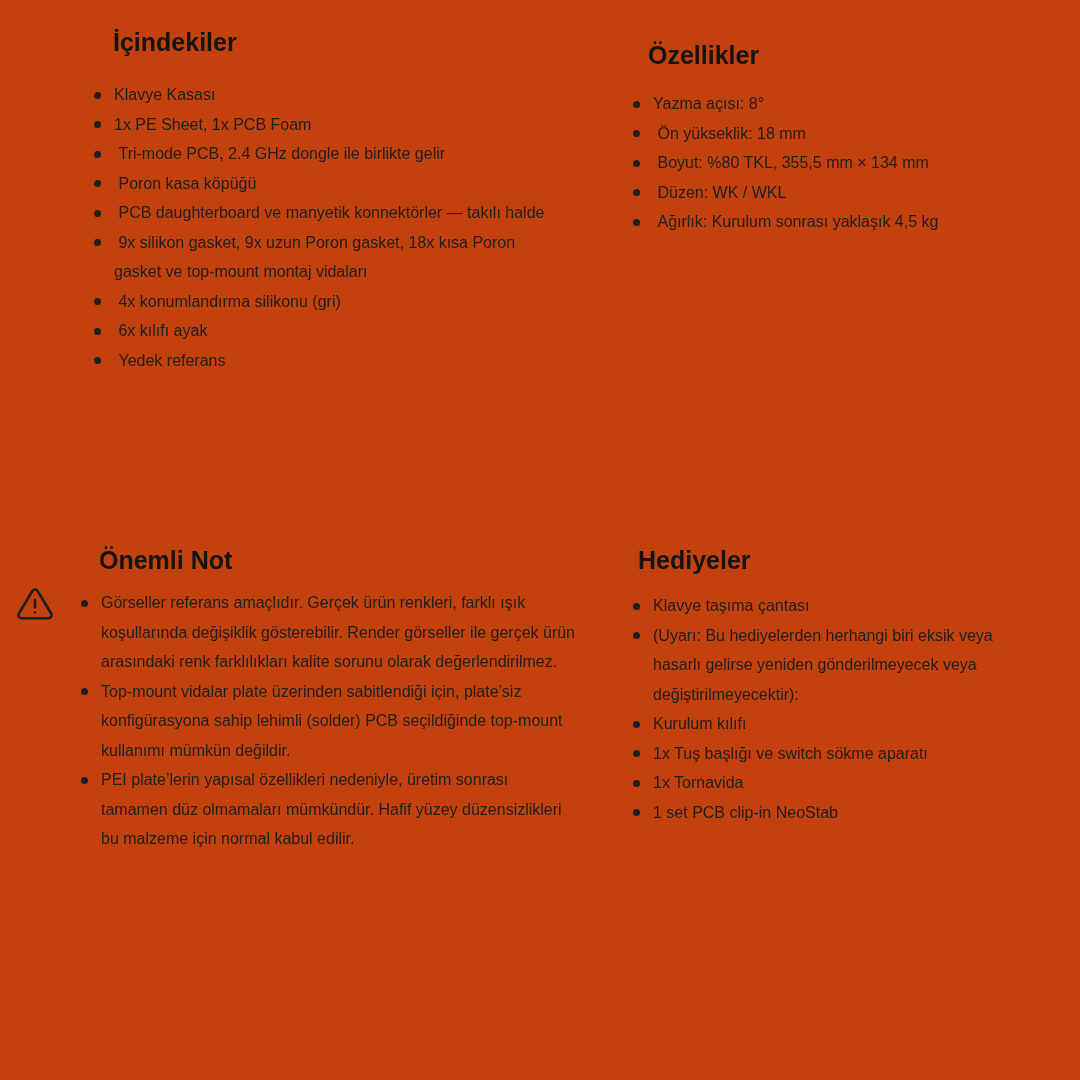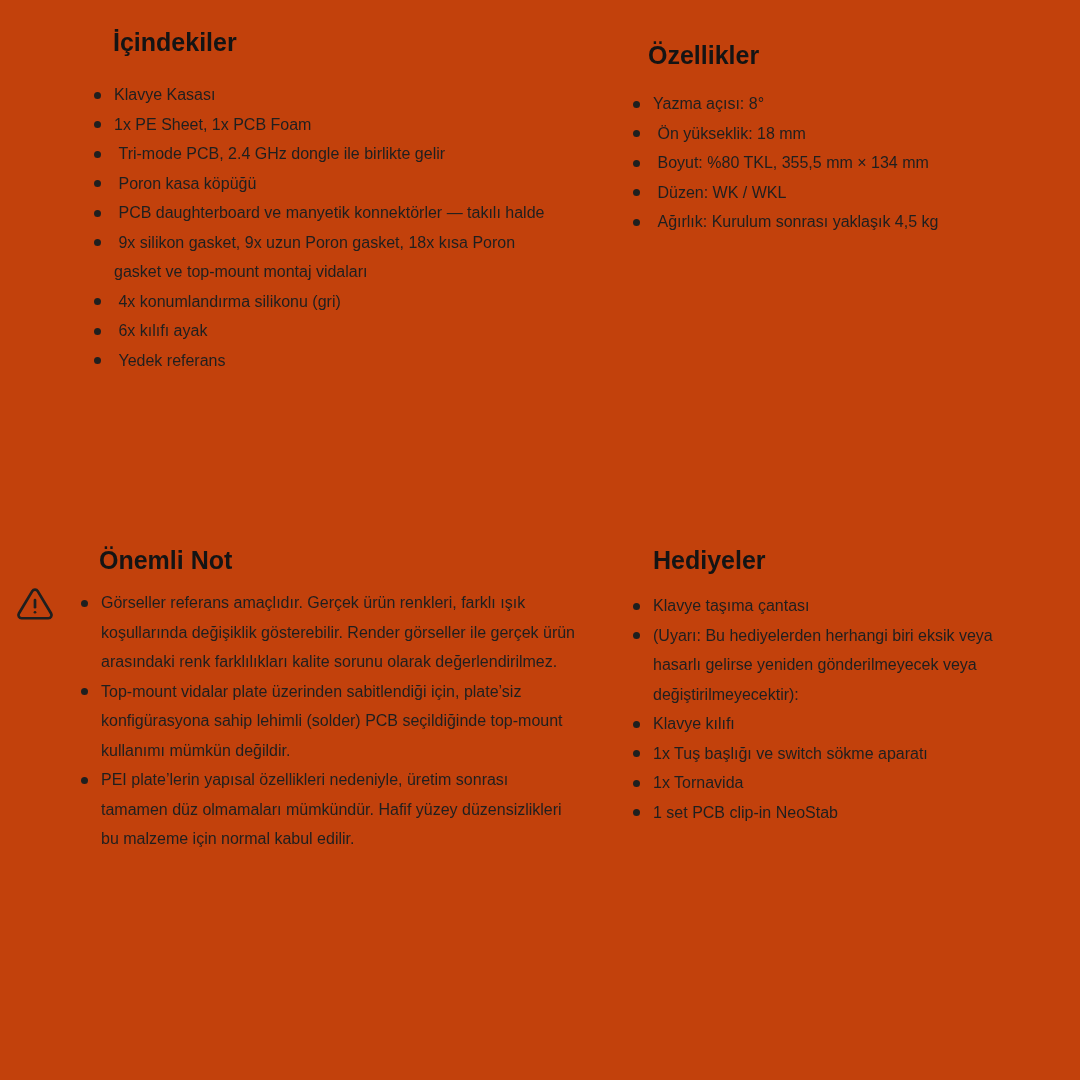--- a/index.html
+++ b/index.html
@@ -57,21 +57,21 @@
 
   .sec-specs    { left: 627px; top: 39px;  width: 398px; }
   .sec-specs h2 { margin-left: 21px; }
   .sec-specs ul { margin-top: 17px; }
 
   .sec-note     { left: 75px;  top: 544px; width: 505px; }
   .sec-note h2  { margin-left: 24px; }
   .sec-note ul  { margin-top: 11px; }
 
   .sec-gifts    { left: 627px; top: 544px; width: 400px; }
-  .sec-gifts h2 { margin-left: 26px; }
+  .sec-gifts h2 { margin-left: 11px; }
   .sec-gifts ul { margin-top: 14px; }
 
   .warn-icon {
     position: absolute;
     left: 15px;
     top: 585px;
     width: 40px;
     height: 38px;
   }
   .warn-icon svg {
@@ -131,20 +131,20 @@
         <li>PEI plate’lerin yapısal özellikleri nedeniyle, üretim sonrası tamamen düz olmamaları mümkündür. Hafif yüzey düzensizlikleri bu malzeme için normal kabul edilir.</li>
       </ul>
   </section>
 
   <section class="sec sec-gifts">
     <h2>Hediyeler</h2>
     <ul>
 
     <li>Klavye taşıma çantası</li>
         <li>(Uyarı: Bu hediyelerden herhangi biri eksik veya hasarlı gelirse yeniden gönderilmeyecek veya değiştirilmeyecektir):</li>
-        <li>Klavye kılıfı</li>
+        <li>Kurulum kılıfı</li>
         <li>1x Tuş başlığı ve switch sökme aparatı</li>
         <li>1x Tornavida</li>
         <li>1 set PCB clip-in NeoStab</li>
       </ul>
   </section>
 
 </div>
 
 </body></html>

